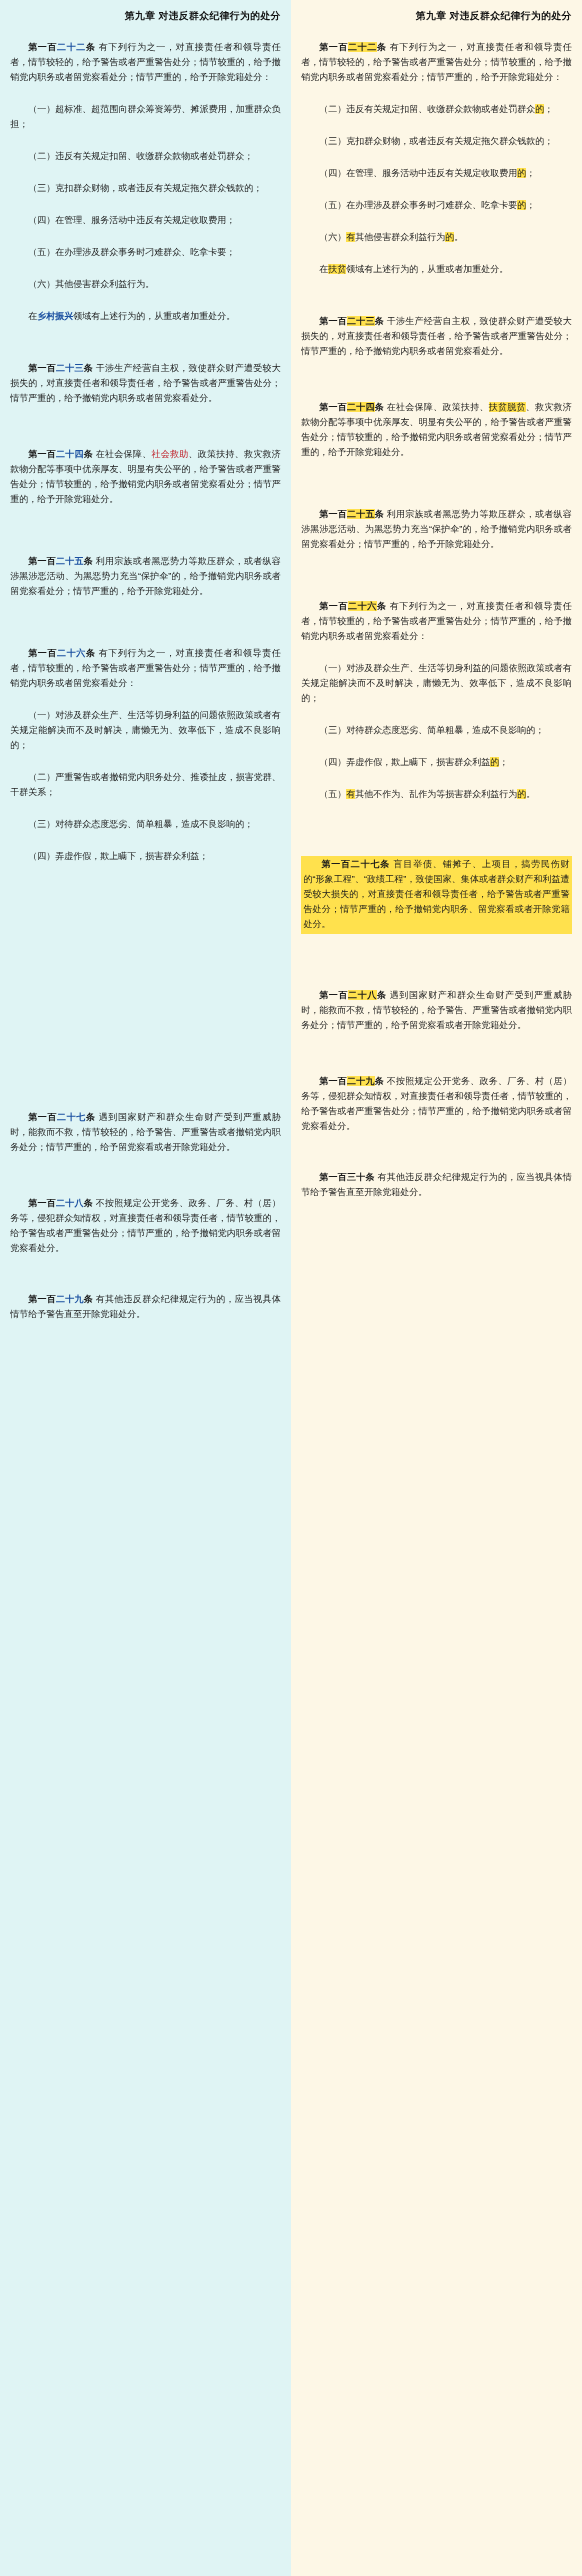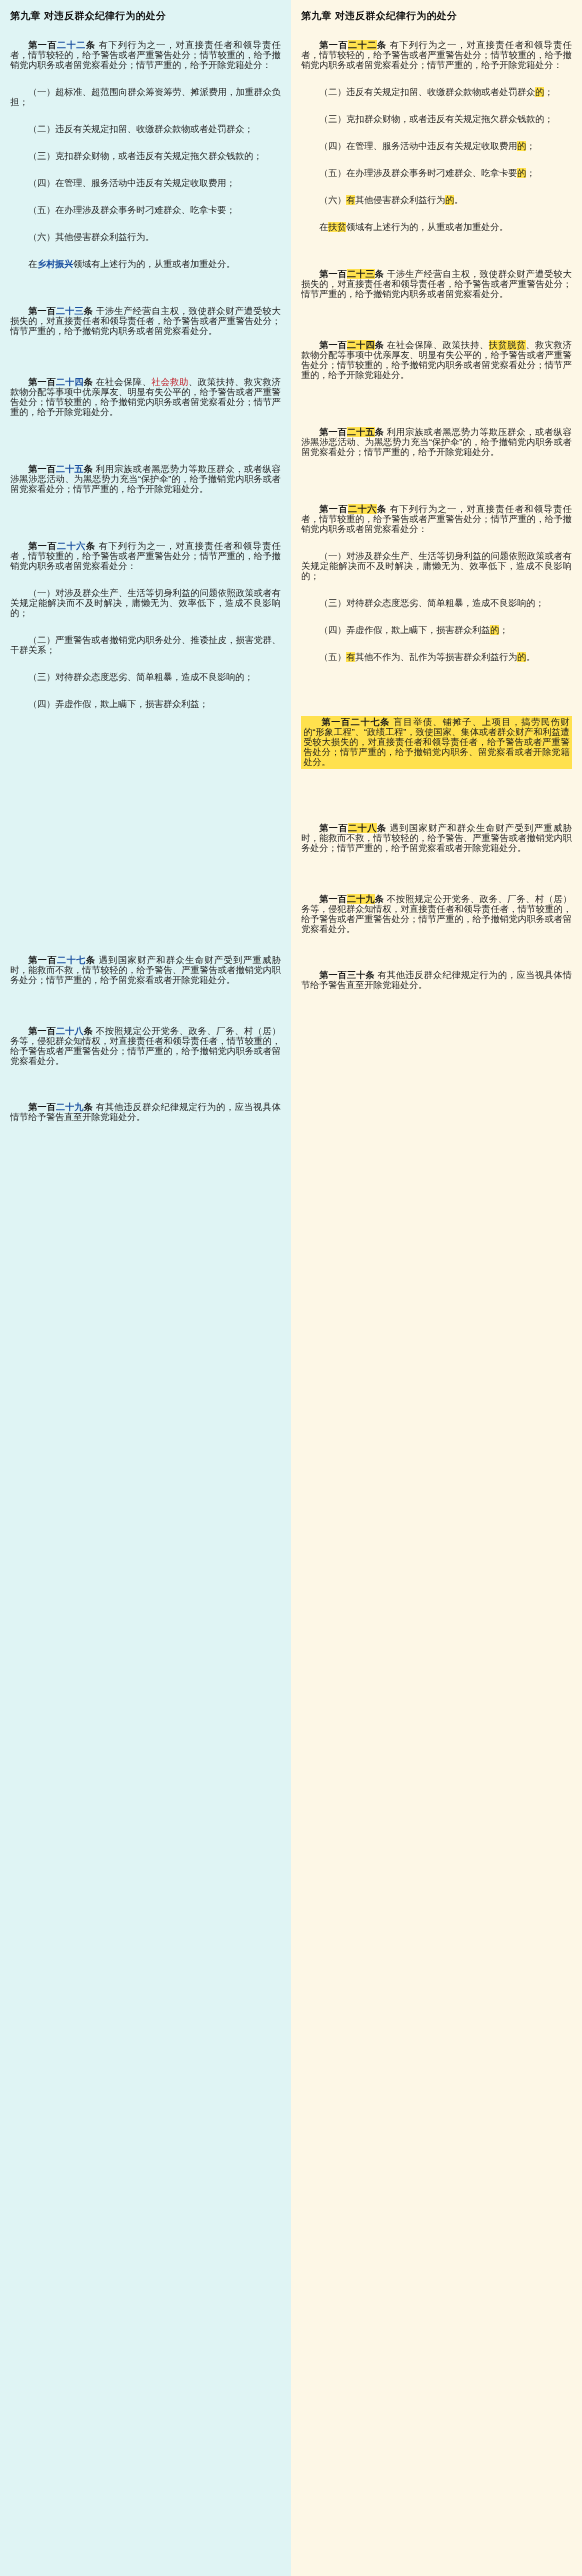--- a/index.html
+++ b/index.html
@@ -17,28 +17,28 @@
   }
   .col {
     width: 291px;
     padding: 7.3px 10.2px 14.6px 10.2px;
   }
   .col-left { background: #dff4f4; }
   .col-right { background: #fdf7e6; }
   .col-title {
     font-size: 9.8px;
     font-weight: bold;
-    text-align: left;
+    text-align: right;
     color: #111;
     margin: 2.9px 0 10.2px 0;
     letter-spacing: 0.4px;
   }
   .para {
     font-size: 9px;
-    line-height: 10px;
+    line-height: 15px;
     color: #1a1a1a;
     margin: 17px 0 8px 0;
     text-align: justify;
     text-indent: 0;
   }
   .para.indent { text-indent: 18px; }
   .b { font-weight: bold; }
   .hl { background: #ffe14d; }
   .hl-blue { color: #1a4fa0; font-weight: bold; }
   .hl-red { color: #c0202a; font-weight: normal; }

